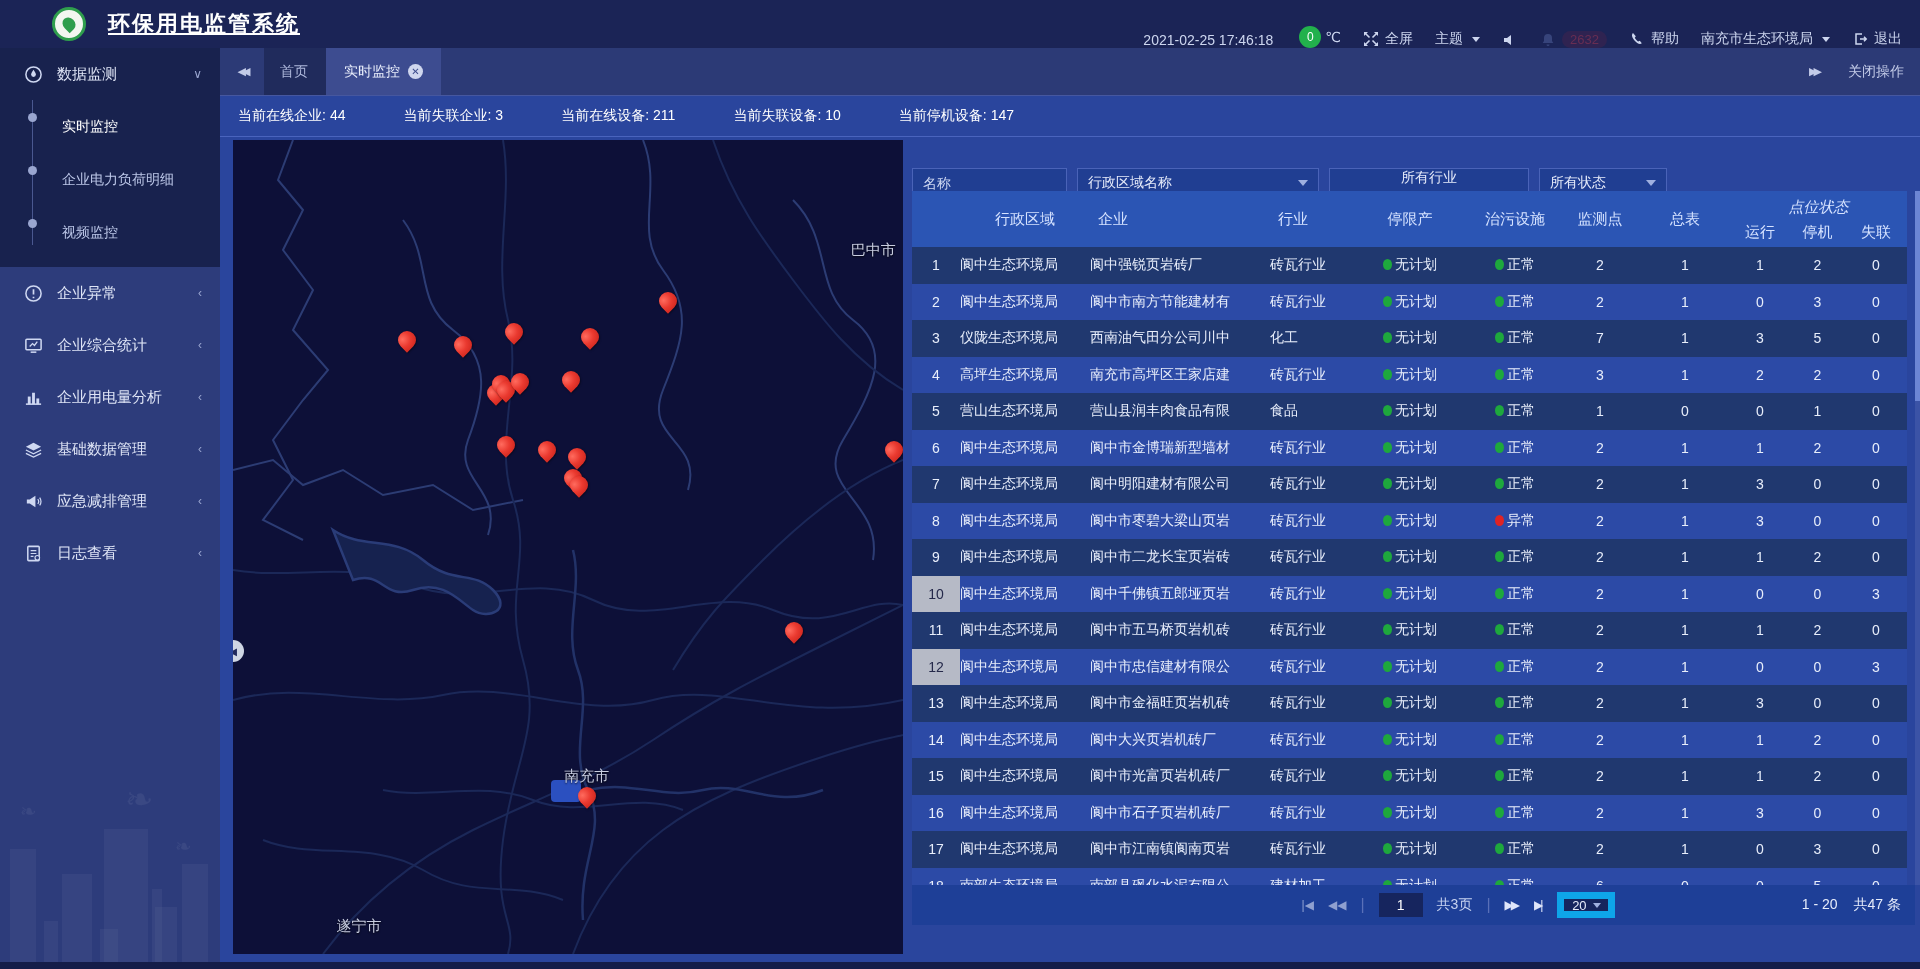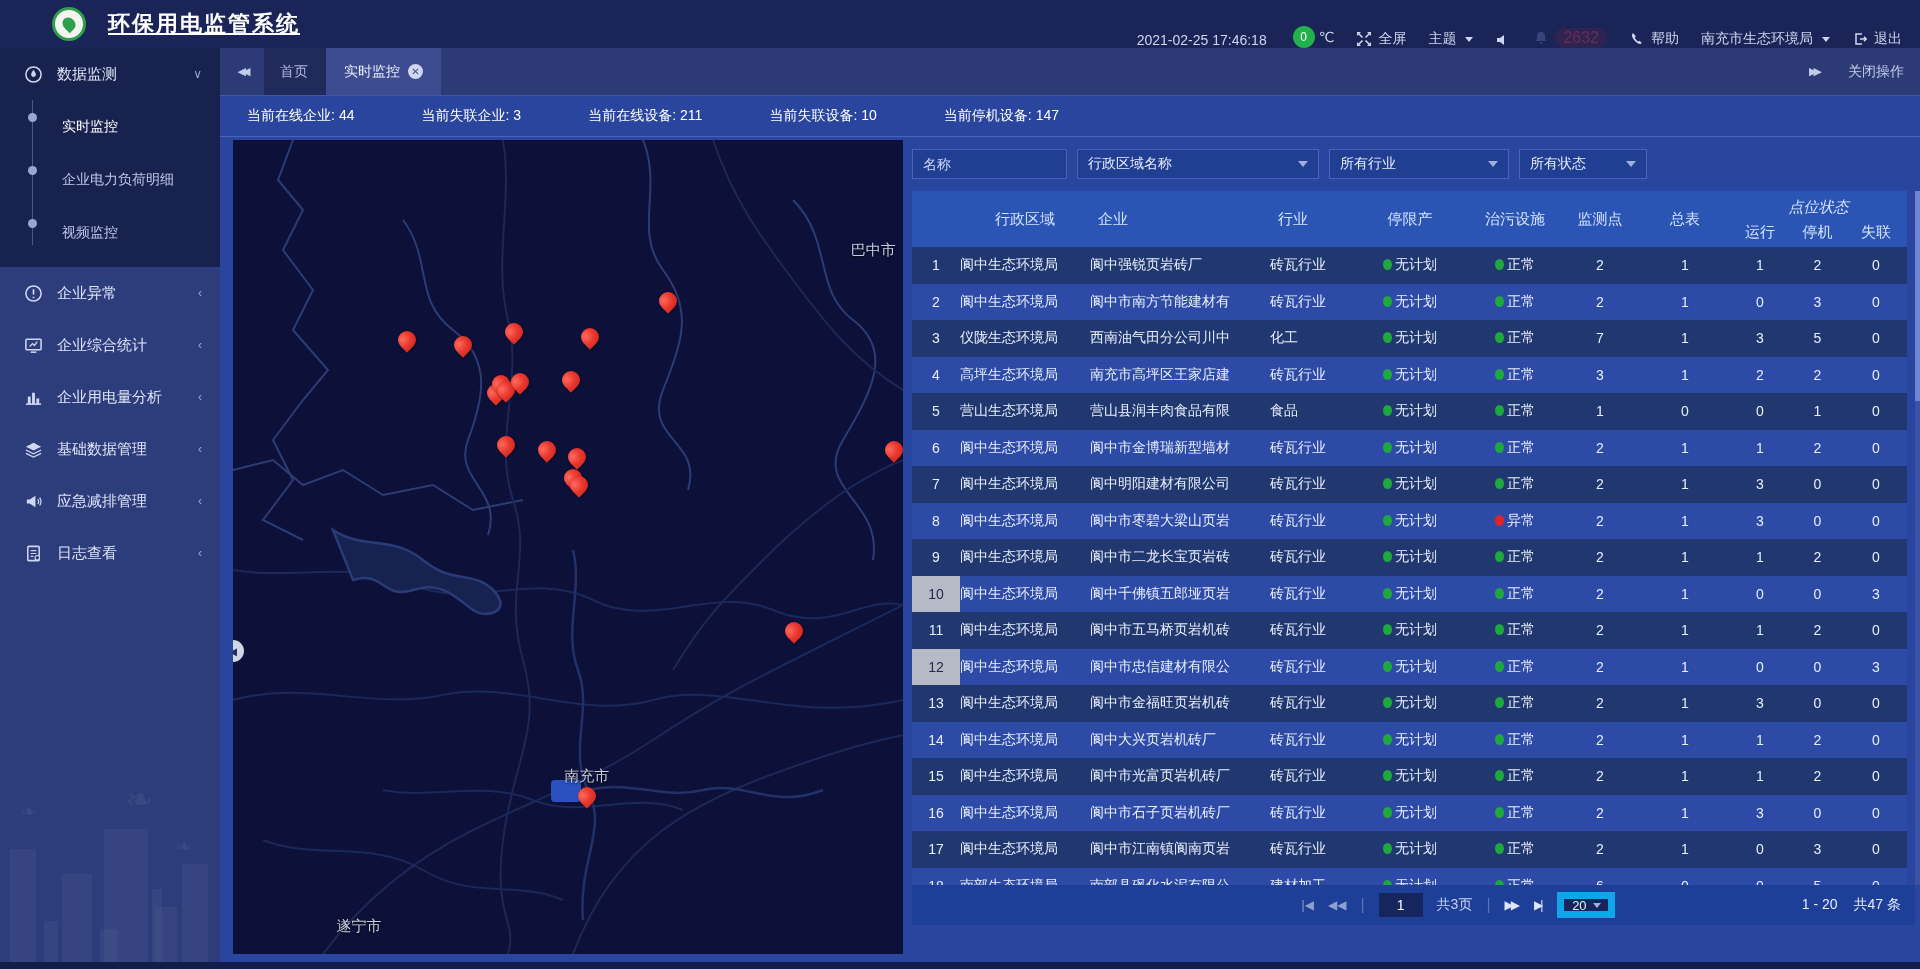--- a/index.html
+++ b/index.html
@@ -12,21 +12,21 @@
   .logo { width:34px; height:34px; margin-left:52px; border-radius:50%; background:#f3f6f0;
     border:3px solid #2f9e4d; display:flex; align-items:center; justify-content:center; }
   .logo i { width:12px; height:14px; background:#2f9e4d; border-radius:50% 50% 50% 0; transform:rotate(-45deg); display:block; }
   .app-title { color:#ffffff; font-size:22px; font-weight:bold; margin-left:22px; letter-spacing:2px;text-decoration:underline; }
   .hright { position:absolute; right:18px; top:0; height:48px; display:flex; align-items:flex-end; gap:22px; color:#cdd6ef; font-size:14px; }
   .hitem { display:flex; align-items:center; gap:6px; white-space:nowrap; }
   .temp-circle { width:22px; height:22px; border-radius:50%; background:#22b14c; color:#fff; font-size:12px;
     display:flex; align-items:center; justify-content:center; margin-left:4px; }
   .caret { display:inline-block; width:0; height:0; border-left:4px solid transparent; border-right:4px solid transparent;
     border-top:5px solid #cdd6ef; margin-left:3px; }
-  .badge { background:rgba(96,34,70,.65); color:#c4394e; font-size:16px; padding:1px 8px; border-radius:9px; }
+  .badge { background:rgba(96,34,70,.65); color:#c4394e; font-size:13px; padding:1px 8px; border-radius:9px; }
   .dim { opacity:.45; }
   .hico { width:16px; height:16px; display:inline-block; }
   .hico svg { width:100%; height:100%; display:block; }
 
   
   .body { display:flex; height:921px; }
   
   .sb { width:220px; background:#2d3c7b; position:relative; flex:none; overflow:hidden; }
   .sb-group-open { background:#18224e; padding-bottom:8px; }
   .sb-head { height:52px; display:flex; align-items:center; padding:0 18px 0 24px; color:#dfe5f6; font-size:15px; cursor:pointer; }
@@ -54,21 +54,21 @@
   .tab.home { background:#202b5c;padding-left:16px; }
   .tab.active { background:#3d4c90; color:#e8edfb; }
   .tab-close { width:15px; height:15px; border-radius:50%; background:#cfd6ee; color:#3c4b8c; font-size:10px;
     display:flex; align-items:center; justify-content:center; line-height:1; }
   .tab-right { position:absolute; right:16px; top:0; height:47px; display:flex; align-items:center; gap:26px;
     color:#c3cbe8; font-size:14px; }
   .tab-right .ff { font-size:11px; letter-spacing:-4px; padding-right:4px; }
 
   .stats { height:41px; display:flex; align-items:center; gap:58px; padding-left:18px;
     border-bottom:1px solid #4a64bd; color:#ffffff; font-size:14px; background:#2a459d; }
-  .stat { white-space:nowrap;margin-left:9px; }
+  .stat { white-space:nowrap; }
   .stat b { font-weight:normal; margin-left:4px; }
 
   
   .content { flex:1; display:flex; padding:3px 5px 0 13px; min-height:0; }
 
   
   .map { position:relative; width:670px; height:814px; flex:none; background:#0d1038; overflow:hidden; }
   .map svg.geo { position:absolute; inset:0; }
   .city { position:absolute; transform:translate(-50%,-50%); color:#c8cde0; font-size:15px; white-space:nowrap;
     text-shadow:0 1px 2px rgba(0,0,0,.8); }
@@ -76,26 +76,26 @@
   .pin { position:absolute; left:1px; top:1px; width:18px; height:18px; border-radius:50% 50% 50% 0;
     transform:rotate(-45deg); background:radial-gradient(circle at 35% 30%, #ff6b5e 0%, #ea3a30 45%, #c41f17 100%);
     box-shadow:0 1px 2px rgba(0,0,0,.5); }
   .map-handle { position:absolute; left:-11px; top:500px; width:22px; height:22px; border-radius:50%;
     background:#cfd6e4; color:#20295c; display:flex; align-items:center; justify-content:center; font-size:10px; z-index:5; }
 
   
   .rpanel { flex:1; margin-left:9px; margin-top:9px; display:flex; flex-direction:column; position:relative; min-width:0; }
   .filters { height:30px; display:flex; gap:10px; margin-bottom:12px; }
   .fbox { height:30px; background:#203e92; border:1px solid #4a63b8; color:#e6ebfa; font-size:14px;
-    display:flex; align-items:center; padding:0 10px; justify-content:space-between; cursor:pointer; }
+    display:flex; align-items:center; padding:0 10px; justify-content:space-between; cursor:pointer;margin-top:19px; }
   input.fbox { cursor:text; }
   .fbox .vchev { width:0; height:0; border-left:5px solid transparent; border-right:5px solid transparent;
     border-top:6px solid #9fb0e0; margin-left:10px; }
   input.fbox::placeholder { color:#cdd7f2; opacity:1; }
-  .f-name { width:155px; } .f-region { width:242px; } .f-ind { width:180px; } .f-status { width:128px; }
+  .f-name { width:155px; } .f-region { width:242px; } .f-ind { width:200px;flex-direction:column; } .f-status { width:128px; }
 
   .grid { display:grid; grid-template-columns:48px 130px 180px 80px 120px 90px 80px 90px 60px 55px 62px; }
   .thead { background:#2b55b4; color:#d5e2ff; font-size:15px; height:56px; width:995px;
     grid-template-rows:26px 30px; align-items:center; }
   .thead .span2 { grid-row:1/3; text-align:center; }
   .thead .grp { grid-row:1; grid-column:9/12; text-align:center; font-style:italic; align-self:end; }
   .thead .sub { grid-row:2; text-align:center; align-self:center; }
   .th-left { text-align:left !important; padding-left:8px; }
 
   .tbody { height:638px; overflow:hidden; width:995px; }

